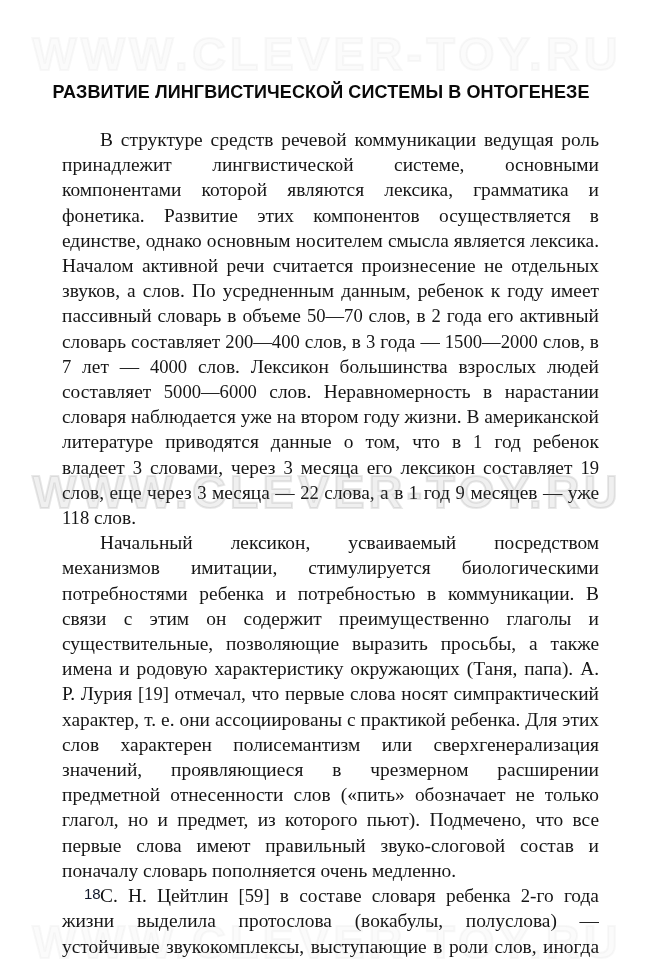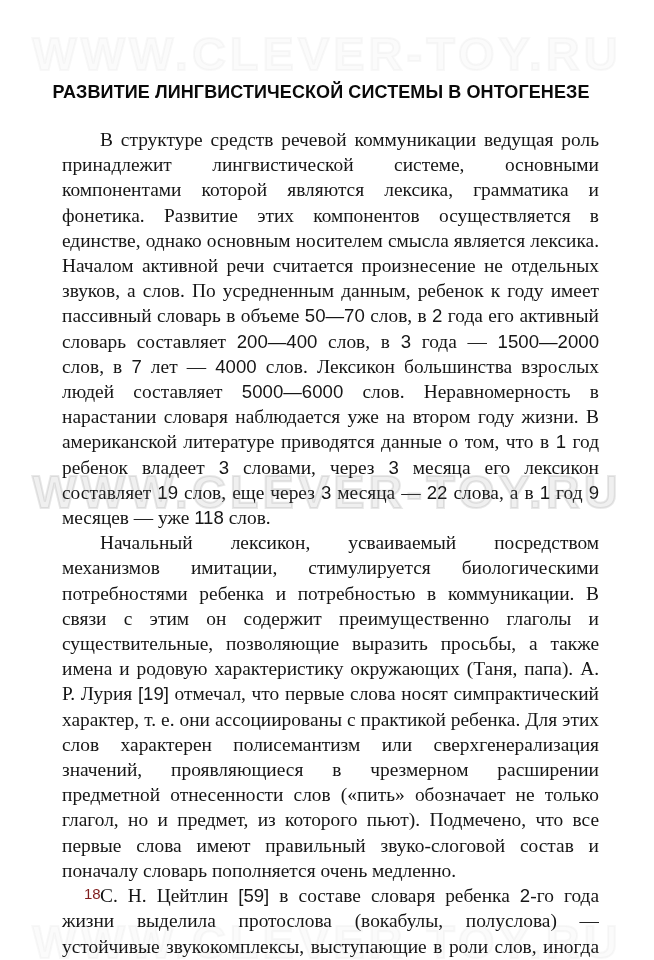--- a/index.html
+++ b/index.html
@@ -38,30 +38,30 @@
     line-height: 25.2px;
     text-align: justify;
     color: #161616;
   }
   .body-text p {
     margin: 0;
     text-indent: 38px;
   }
   
   .num {
-    font-family: Liberation Sans, sans-serif;
+    font-family: Liberation Serif, serif;
     font-size: 0.96em;
   }
   .page-number {
     position: absolute;
     left: 84px;
     top: 885px;
     font-family: "Liberation Sans", sans-serif;
     font-size: 15px;
-    color: #7f1d1d;
+    color: #0f172a;
   }
   .watermark {
     position: absolute;
     left: 50%;
     transform: translateX(-50%);
     white-space: nowrap;
     font-family: "Liberation Sans", sans-serif;
     font-weight: 700;
     font-size: 47px;
     letter-spacing: 4px;

